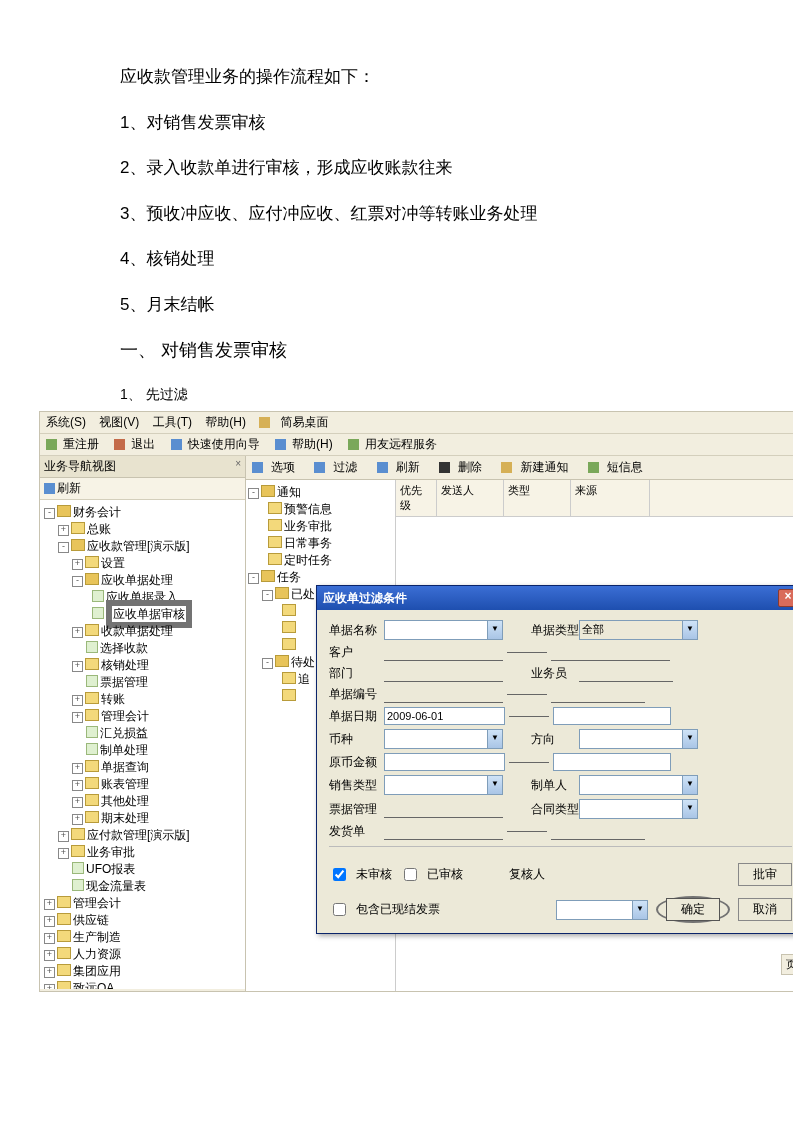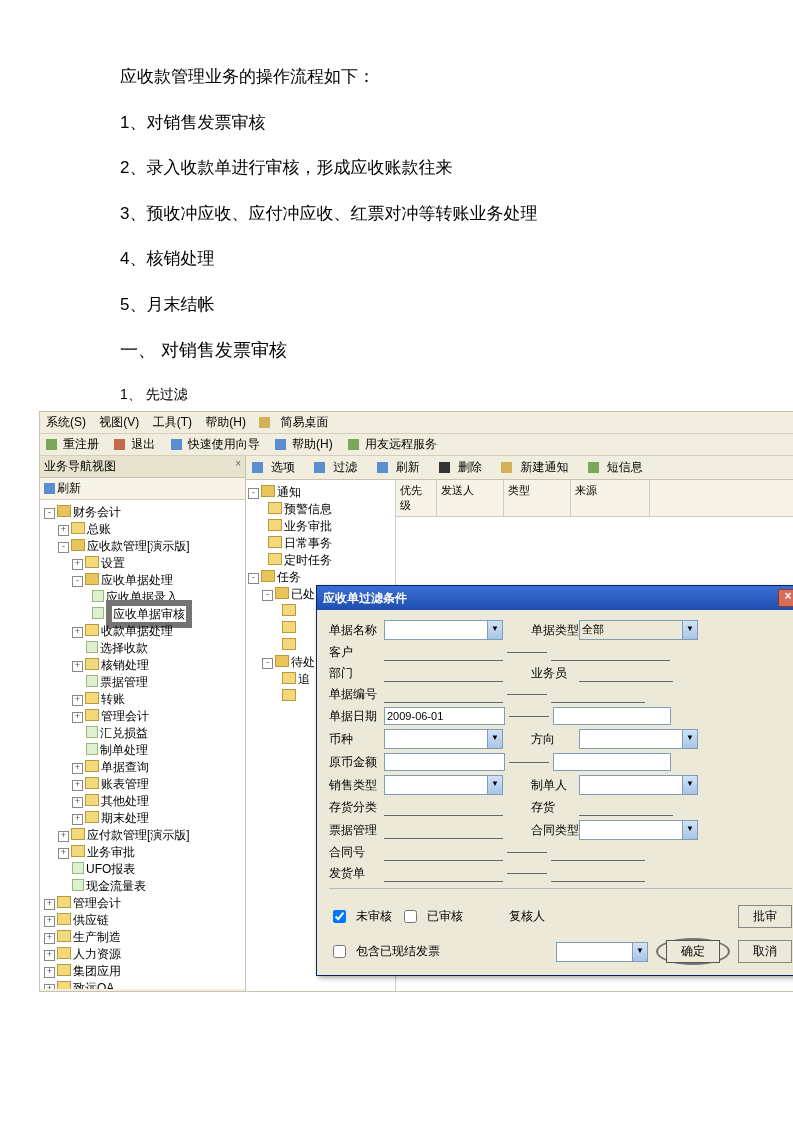--- a/index.html
+++ b/index.html
@@ -228,39 +228,27 @@
                 <span class="sv"></span>
                 <span class="ar">▼</span>
               </div>
               <span class="flab2">制单人</span>
               <div class="sel">
                 <span class="sv"></span>
                 <span class="ar">▼</span>
               </div>
             </div>
      <div class="frow">
-              <span class="flab">存货分类</span>
-              <input class="fin w1" style="border-bottom: 1px solid rgb(102, 102, 102); border-top: none; border-left: none; border-right: none; background: transparent;">
-              <span class="flab2">存货</span>
-              <input class="fin" style="width: 90px; border-bottom: 1px solid rgb(102, 102, 102); border-top: none; border-left: none; border-right: none; background: transparent;">
-            </div>
-     <div class="frow">
               <span class="flab">票据管理</span>
               <input class="fin w1" style="border-bottom: 1px solid rgb(102, 102, 102); border-top: none; border-left: none; border-right: none; background: transparent;">
               <span class="flab2">合同类型</span>
               <div class="sel">
                 <span class="sv"></span>
                 <span class="ar">▼</span>
               </div>
-            </div>
-     <div class="frow">
-              <span class="flab">合同号</span>
-              <input class="fin w1" style="border-bottom: 1px solid rgb(102, 102, 102); border-top: none; border-left: none; border-right: none; background: transparent;">
-              <span class="dash"></span>
-              <input class="fin" style="width: 90px; border-bottom: 1px solid rgb(102, 102, 102); border-top: none; border-left: none; border-right: none; background: transparent;">
             </div>
      <div class="frow">
               <span class="flab">发货单</span>
               <input class="fin w1" style="border-bottom: 1px solid rgb(102, 102, 102); border-top: none; border-left: none; border-right: none; background: transparent;">
               <span class="dash"></span>
               <input class="fin" style="width: 90px; border-bottom: 1px solid rgb(102, 102, 102); border-top: none; border-left: none; border-right: none; background: transparent;">
             </div>
      <div class="sep"></div>
     </div>
     <div class="dlg-btns">

